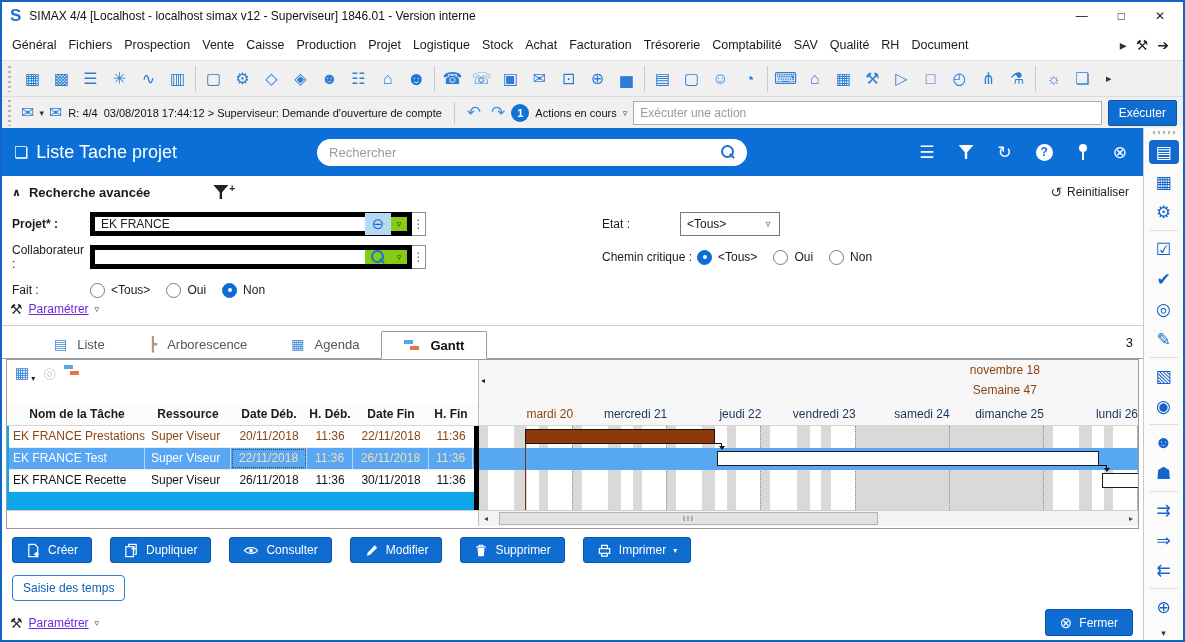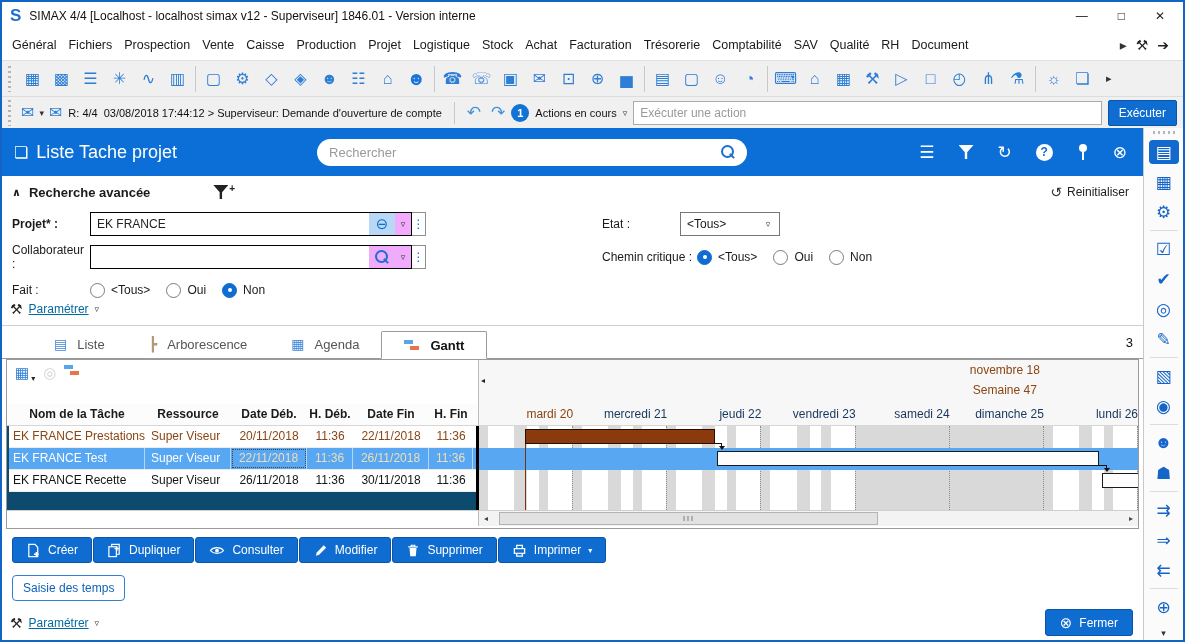--- a/index.html
+++ b/index.html
@@ -74,37 +74,37 @@
   .filterplus { color:#222; display:flex; align-items:flex-start; margin-left:55px; }
   .filterplus .plus { font-size:10px; font-weight:bold; margin:-2px 0 0 1px; }
   .resetlink { margin-left:auto; display:flex; align-items:center; gap:5px; font-size:12px; color:#222; padding-right:4px; }
   .reseticon { font-size:14px; color:#333; }
   .fieldzone { display:flex; margin-top:12px; }
   .fcol-left { width:590px; }
   .frow { display:flex; align-items:center; margin-bottom:9px; height:24px; }
   .flabel { width:78px; font-size:12px; }
   .flabel.bold { font-weight:bold; }
   .flabel.wide { width:95px; }
-  .fieldbox { width:322px; height:24px; border:1px solid #000000; background:#f0abfc; display:flex; align-items:center; }
+  .fieldbox { width:322px; height:24px; border:5px solid #000000; background:#84cc16; display:flex; align-items:center; }
   .fieldbox input { flex:1; border:none; outline:none; height:100%; padding:0 6px; font-size:12px; font-family:inherit; color:#222; }
   .minibtn { width:26px; height:22px; background:#b9d8f6; display:flex; align-items:center; justify-content:center; color:#0f6cd1; font-size:15px; }
   .lensbtn { width:26px; height:22px; display:flex; align-items:center; justify-content:center; color:#1b6fd0; }
   .fcaret { width:16px; font-size:9px; color:#333; text-align:center; }
   .spinbtn { width:14px; height:24px; border:1px solid #8f8f8f; border-left:none; background:#fff; color:#1b6fd0; font-size:12px; display:flex; align-items:center; justify-content:center; }
   .selectbox { width:100px; height:24px; border:1px solid #777; display:flex; align-items:center; padding:0 6px; }
   .selectbox .val { flex:1; font-size:12px; }
   .selectbox .fcaret { width:10px; }
   .ritem { display:inline-flex; align-items:center; gap:6px; margin-right:16px; }
   .radio { width:15px; height:15px; border-radius:50%; border:1px solid #7a7a7a; background:#fff; position:relative; }
   .radio.checked { background:#0f6cd1; border-color:#0f6cd1; }
   .radio.checked::after { content:""; position:absolute; left:4.5px; top:4.5px; width:4px; height:4px; border-radius:50%; background:#fff; }
   .rlabel { font-size:12px; }
   .paramrow { position:absolute; left:8px; bottom:8px; display:flex; align-items:center; gap:6px; }
   .toolsic { font-size:14px; color:#222; }
-  .paramlink { font-size:12px; color:#0369a1; text-decoration:underline; }
+  .paramlink { font-size:12px; color:#6d28d9; text-decoration:underline; }
 
   
   .tabbar { height:33px; display:flex; align-items:flex-end; padding:0 10px 0 30px; border-bottom:1px solid #9a9a9a; background:#fff; }
   .tab { height:28px; display:flex; align-items:center; gap:10px; padding:0 22px; color:#555; font-size:13px; }
   .tab.active { background:#fff; border:1px solid #9a9a9a; border-bottom:1px solid #fff; margin-bottom:-1px; font-weight:bold; color:#111; border-radius:2px 2px 0 0; }
   .tabgly { font-size:14px; }
   .gantt-ico { position:relative; width:16px; height:12px; display:inline-block; }
   .gantt-ico::before { content:""; position:absolute; left:0; top:1px; width:9px; height:4px; background:#55a7ea; }
   .gantt-ico::after { content:""; position:absolute; left:6px; top:7px; width:9px; height:4px; background:#e8744a; }
   .tabcount { margin-left:auto; font-size:13px; color:#111; align-self:center; }
@@ -120,21 +120,21 @@
   .gcollapse { position:absolute; left:2px; top:16px; font-size:8px; color:#222; }
   .gmonth, .gweek { position:absolute; left:79.8%; transform:translateX(-50%); color:#8b4513; font-size:12px; white-space:nowrap; }
   .gmonth { top:3px; } .gweek { top:23px; }
   .gmid { height:22px; display:flex; }
   .theadrow { width:472px; border-right:1px solid #bdbdbd; display:flex; background:#fcfcfc; border-bottom:1px solid #d6d6d6; padding-left:2px; }
   .th { font-weight:bold; font-size:12px; text-align:center; line-height:21px; white-space:nowrap; overflow:hidden; }
   .daysrow { flex:1; display:flex; background:#f7f7f7; border-bottom:1px solid #d6d6d6; }
   .daylab { width:14.2857%; text-align:right; font-size:12px; line-height:21px; color:#17365d; white-space:nowrap; overflow:hidden; }
   .daylab.hl { color:#8b4513; }
   .grows { height:84px; display:flex; }
-  .tbody { width:472px; border-right:3px solid #000000; background:#0c4a6e; padding-left:2px; }
+  .tbody { width:472px; border-right:5px solid #000000; background:#0ea5e9; padding-left:2px; }
   .trow { display:flex; height:22px; border-bottom:1px solid #ececec; background:#fff; }
   .td { font-size:12px; line-height:21px; text-align:center; white-space:nowrap; overflow:hidden; }
   .td.c0 { text-align:left; padding-left:4px; }
   .td.c1 { text-align:left; padding-left:6px; }
   .trow.done { color:#8b4513; }
   .trow.normal { color:#141414; }
   .trow.selected { background:#58a7f3; color:#fff; }
   .trow.selected .td { border-right:1px solid rgba(255,255,255,.55); }
   .trow.selected .c2, .trow.selected .c3, .trow.selected .c4, .trow.selected .c5 { color:#eedfb9; }
   .td.focus { outline:1px dotted #444; outline-offset:-2px; }
@@ -150,21 +150,21 @@
   .cline { position:absolute; background:#111; z-index:4; }
   .carrow { position:absolute; width:0; height:0; border-left:3px solid transparent; border-right:3px solid transparent; border-top:4px solid #111; transform:translateX(-2px); z-index:4; }
   .gfoot { height:16px; display:flex; border-top:1px solid #cfcfcf; }
   .gfoot-left { width:472px; border-right:1px solid #bdbdbd; background:#fff; }
   .hscroll { flex:1; display:flex; align-items:center; background:#f3f3f3; }
   .harrow { width:14px; text-align:center; font-size:8px; color:#444; }
   .htrack { flex:1; position:relative; height:100%; }
   .hthumb { position:absolute; left:1%; width:60%; top:1px; bottom:1px; background:#e2e2e2; border:1px solid #b3b3b3; display:flex; align-items:center; justify-content:center; font-size:7px; color:#8a8a8a; letter-spacing:1px; }
 
   
-  .btnrow { display:flex; gap:1px; margin:8px 0 0 10px; }
+  .btnrow { display:flex; gap:18px; margin:8px 0 0 10px; }
   .fbtn { height:26px; background:#0f6cd1; border:1px solid #0b55a8; border-radius:3px; color:#fff; font-size:12px; display:inline-flex; align-items:center; gap:7px; padding:0 13px; font-family:inherit; }
   .fbtn svg { display:block; }
   .bcaret { font-size:8px; }
   .saisierow { margin:12px 0 0 10px; }
   .outlinebtn { height:26px; background:#fff; border:1px solid #2f7fd6; border-radius:4px; color:#0f62b8; font-size:12px; padding:0 10px; font-family:inherit; }
   .bottomrow { margin:8px 10px 0 8px; display:flex; align-items:center; }
   .fermerbtn { margin-left:auto; height:27px; background:#0f6cd1; border:1px solid #0b55a8; border-radius:3px; color:#fff; font-size:12px; display:inline-flex; align-items:center; gap:7px; padding:0 14px; font-family:inherit; }
   .fermeric { font-size:15px; }
 
   

